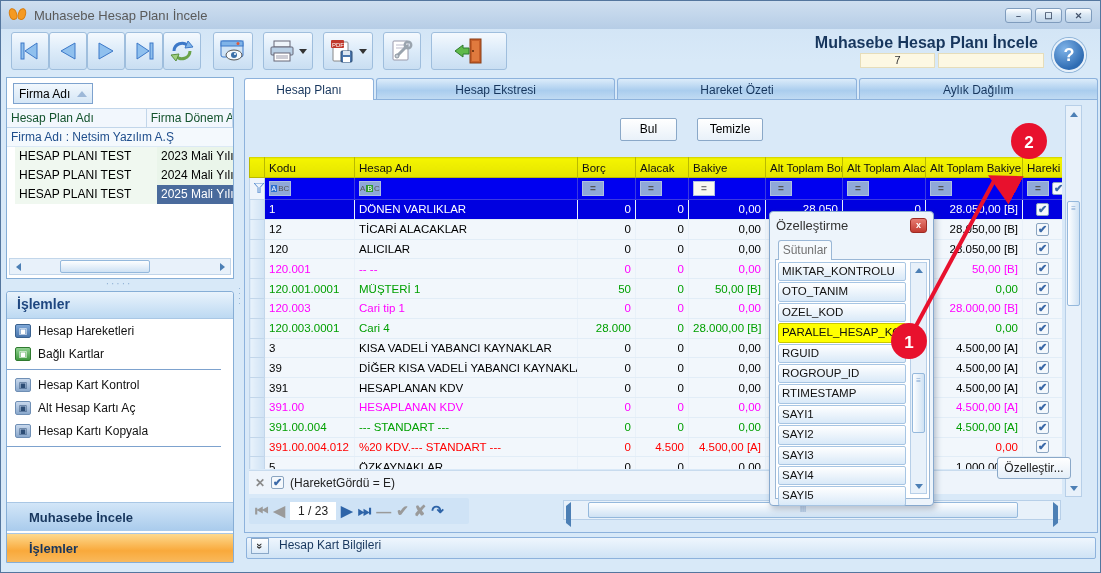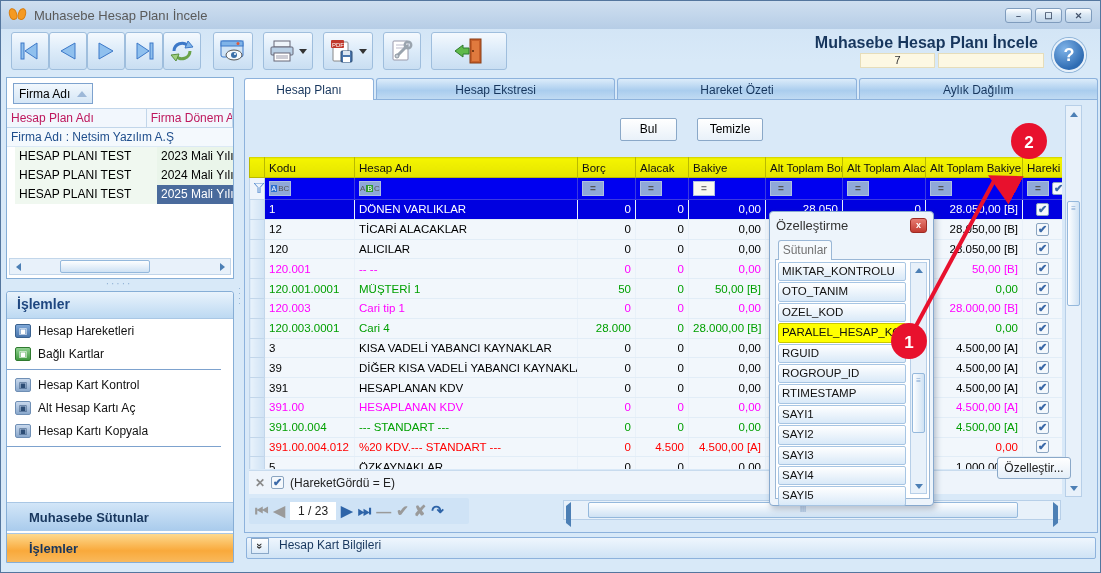--- a/index.html
+++ b/index.html
@@ -30,21 +30,21 @@
   .hdr-box { position:absolute; top:24px; height:15px; background:#fdf8e3; border:1px solid #e6ddba; font-size:11px; text-align:center; color:#333; line-height:13px; }
   #help-btn { position:absolute; right:14px; top:9px; width:34px; height:34px; border-radius:50%;
     background:radial-gradient(circle at 35% 30%, #7fb3e8, #2f6cb3 70%); border:2px solid #e8f1fa; box-shadow:0 0 0 1px #8fb4d8;
     color:#fff; font-weight:bold; font-size:18px; display:flex;align-items:center;justify-content:center; }
 
   
   #firm-panel { position:absolute; left:5px; top:76px; width:228px; height:202px; background:#fff; border:1px solid #86aed6; }
   #firm-sort-btn { position:absolute; left:6px; top:5px; width:80px; height:21px; border:1px solid #7da2ce;
     background:linear-gradient(#f2f8fd,#d5e6f6); font-size:12px; display:flex; align-items:center; justify-content:space-between; padding:0 5px; }
   .tri-up { width:0;height:0;border-left:5px solid transparent;border-right:5px solid transparent;border-bottom:6px solid #9db8d8; }
-  #firm-cols { position:absolute; left:0; top:30px; width:100%; height:20px; display:flex; border-top:1px solid #c2d6ea; border-bottom:1px solid #c2d6ea; background:#f2f7fd; font-size:12px; color:#be185d; }
+  #firm-cols { position:absolute; left:0; top:30px; width:100%; height:20px; display:flex; border-top:1px solid #c2d6ea; border-bottom:1px solid #c2d6ea; background:#f2f7fd; font-size:12px; color:#14532d; }
   #firm-cols div { padding:2px 4px; border-right:1px solid #c2d6ea; white-space:nowrap; overflow:hidden; }
   #firm-cols div:first-child { width:150px; }
   #firm-group { position:absolute; left:0; top:50px; width:100%; height:19px; font-size:12px; color:#1f4e8c; padding:2px 4px; background:#f4f9fd; border-bottom:1px solid #dce9f5; white-space:nowrap;}
   #firm-rows { position:absolute; left:0; top:69px; width:100%; }
   .firm-row { display:flex; height:19px; font-size:12px; }
   .firm-row .plan { width:142px; margin-left:8px; background:#f0f8f0; padding:2px 4px; white-space:nowrap; overflow:hidden;}
   .firm-row .period { flex:1; background:#eaf5ea; padding:2px 4px; white-space:nowrap; overflow:hidden;}
   .firm-row .period.selected { background:#4a6b9c; color:#fff; }
   .hscroll { position:absolute; left:2px; bottom:3px; right:2px; height:17px; background:#e8f1fa; border:1px solid #c2d6ea; }
   .hscroll .arrow { position:absolute; top:0; width:16px; height:15px; display:flex;align-items:center;justify-content:center; }
@@ -320,21 +320,21 @@
           <span class="task-icon org-icon">▣</span>
           <span>Alt Hesap Kartı Aç</span>
         </div>
         <div class="task-item sep">
           <span class="task-icon org-icon">▣</span>
           <span>Hesap Kartı Kopyala</span>
         </div>
       </div>
     <div>
 
-    <div class="bottom-bar blue">Muhasebe Sütunlar</div>
+    <div class="bottom-bar blue">Muhasebe İncele</div>
         <div class="bottom-bar orange">İşlemler</div>
       </div>
   </div>
   <div id="splitter-v">·<br>·<br>·<br>·</div>
 
   <div id="tabstrip">
 
   <div class="tab active">Hesap Planı</div>
       <div class="tab inactive">Hesap Ekstresi</div>
       <div class="tab inactive">Hareket Özeti</div>

